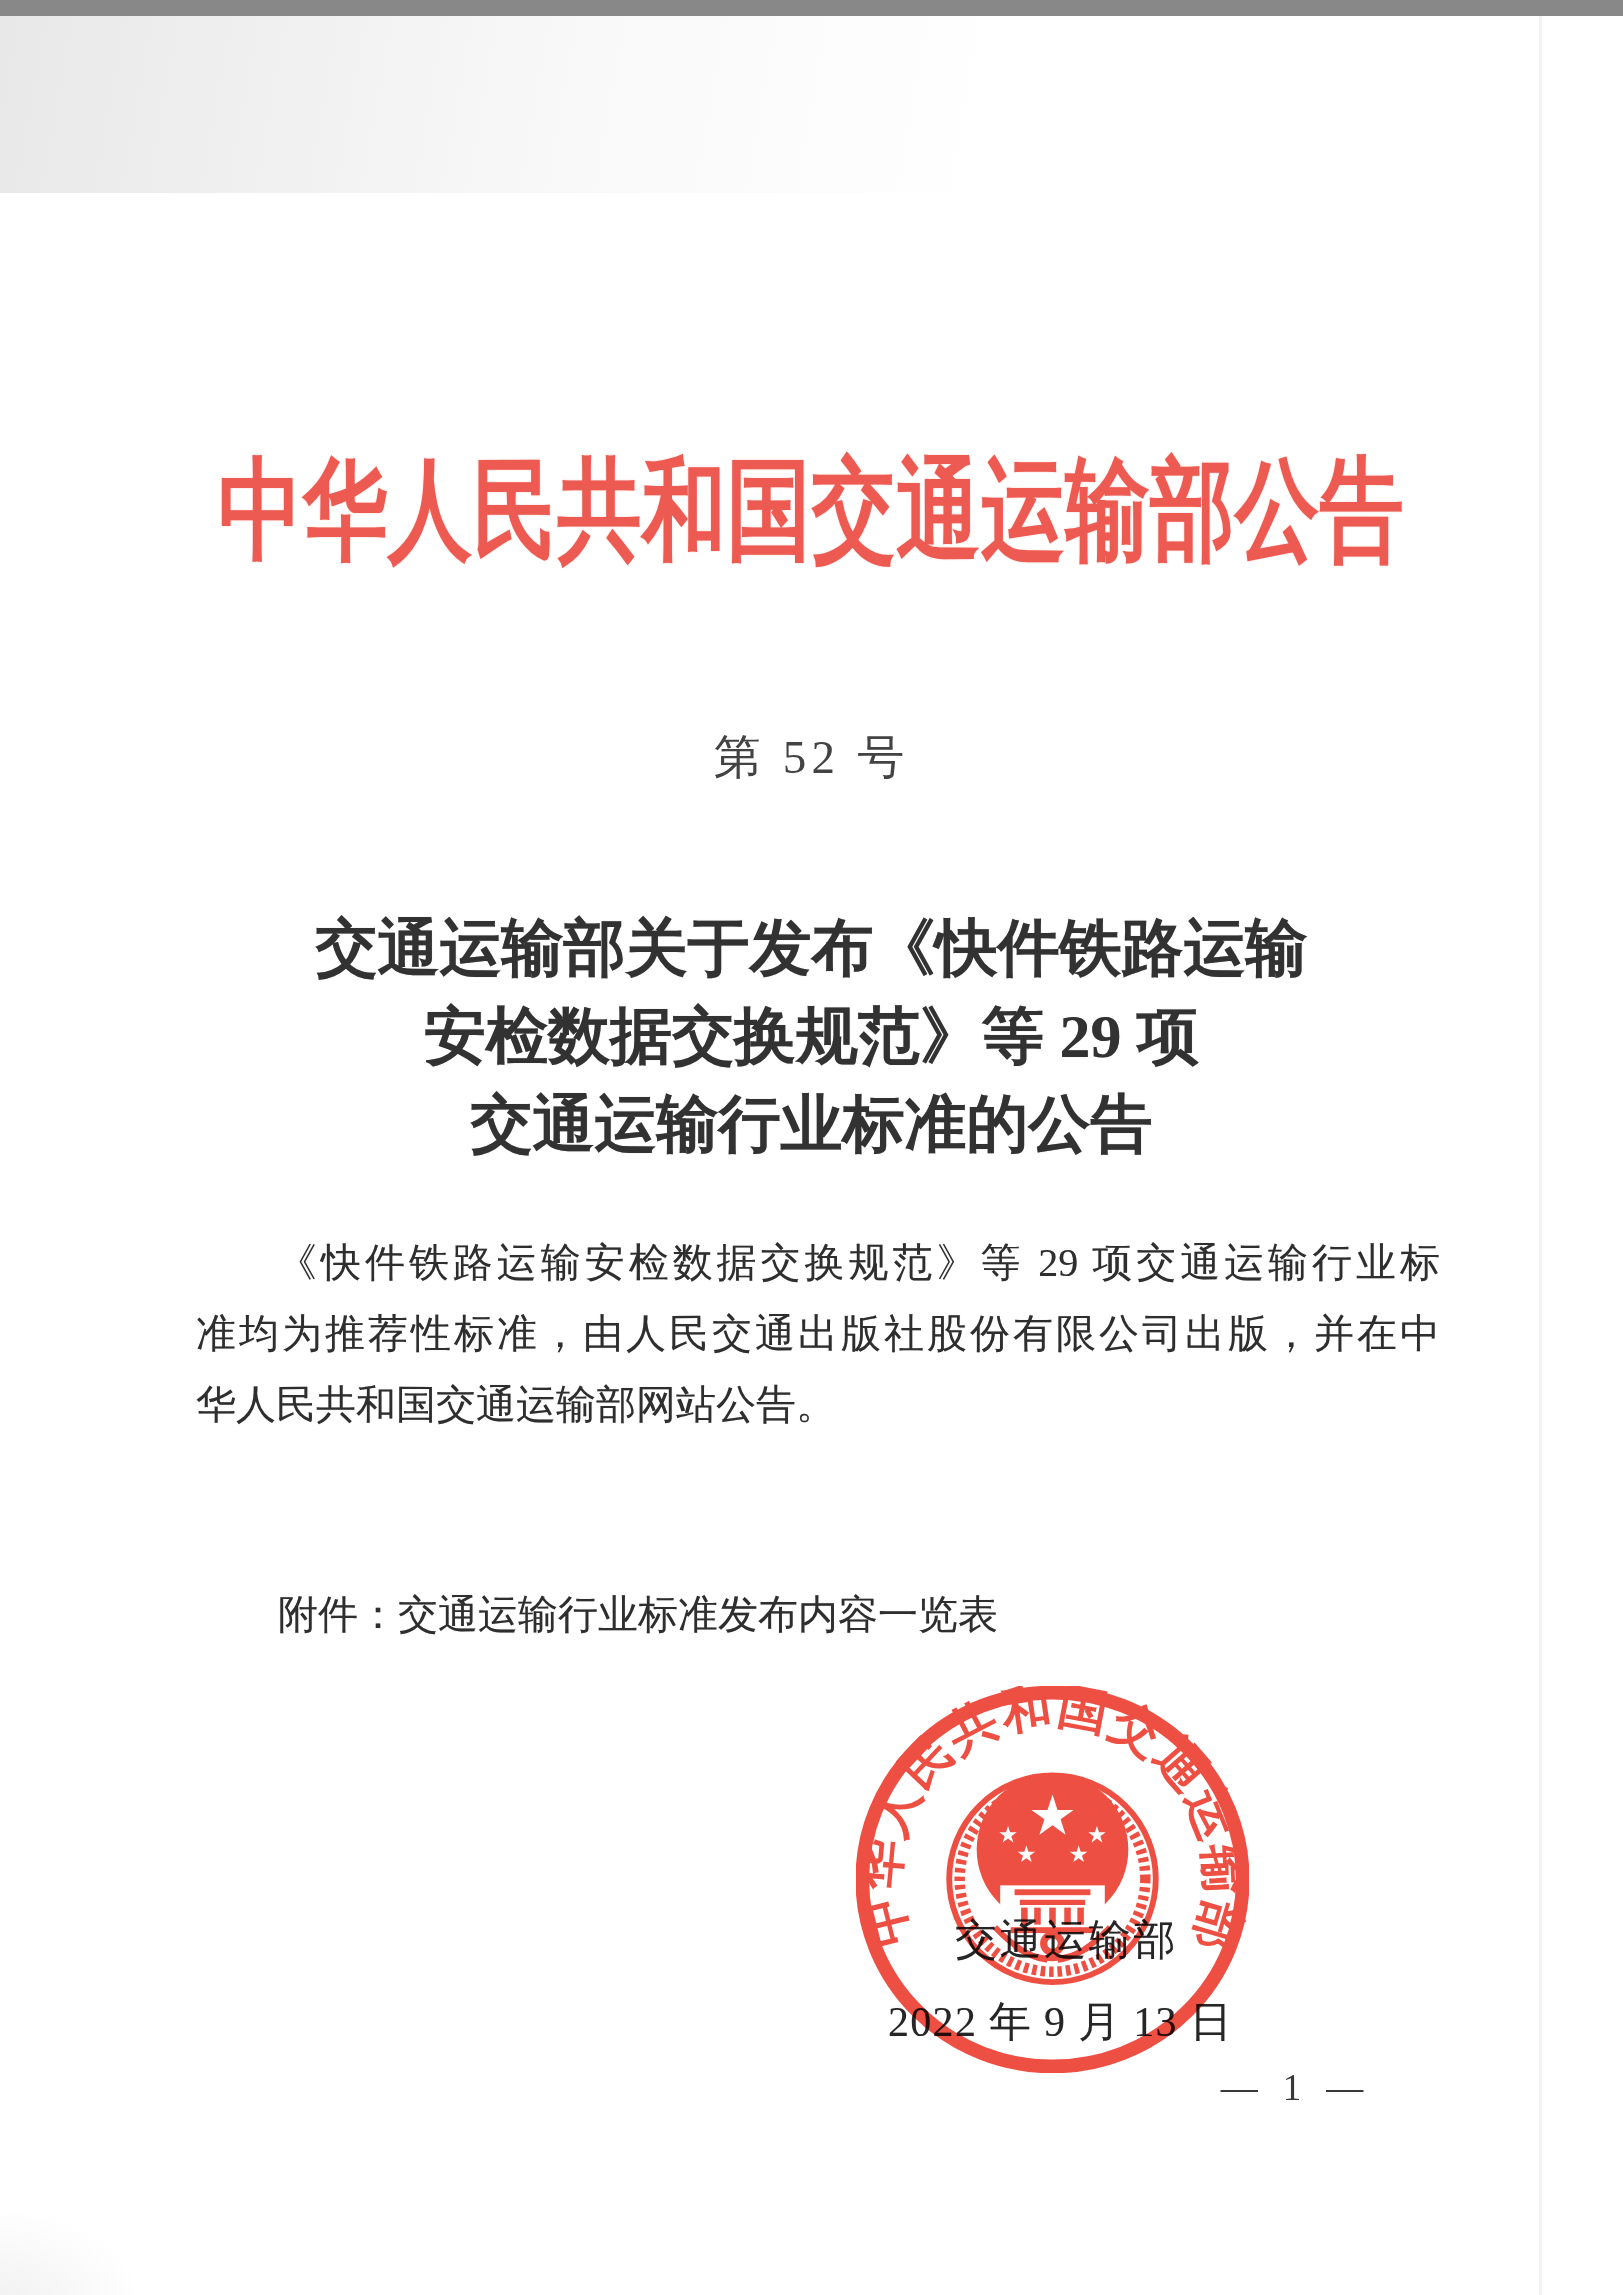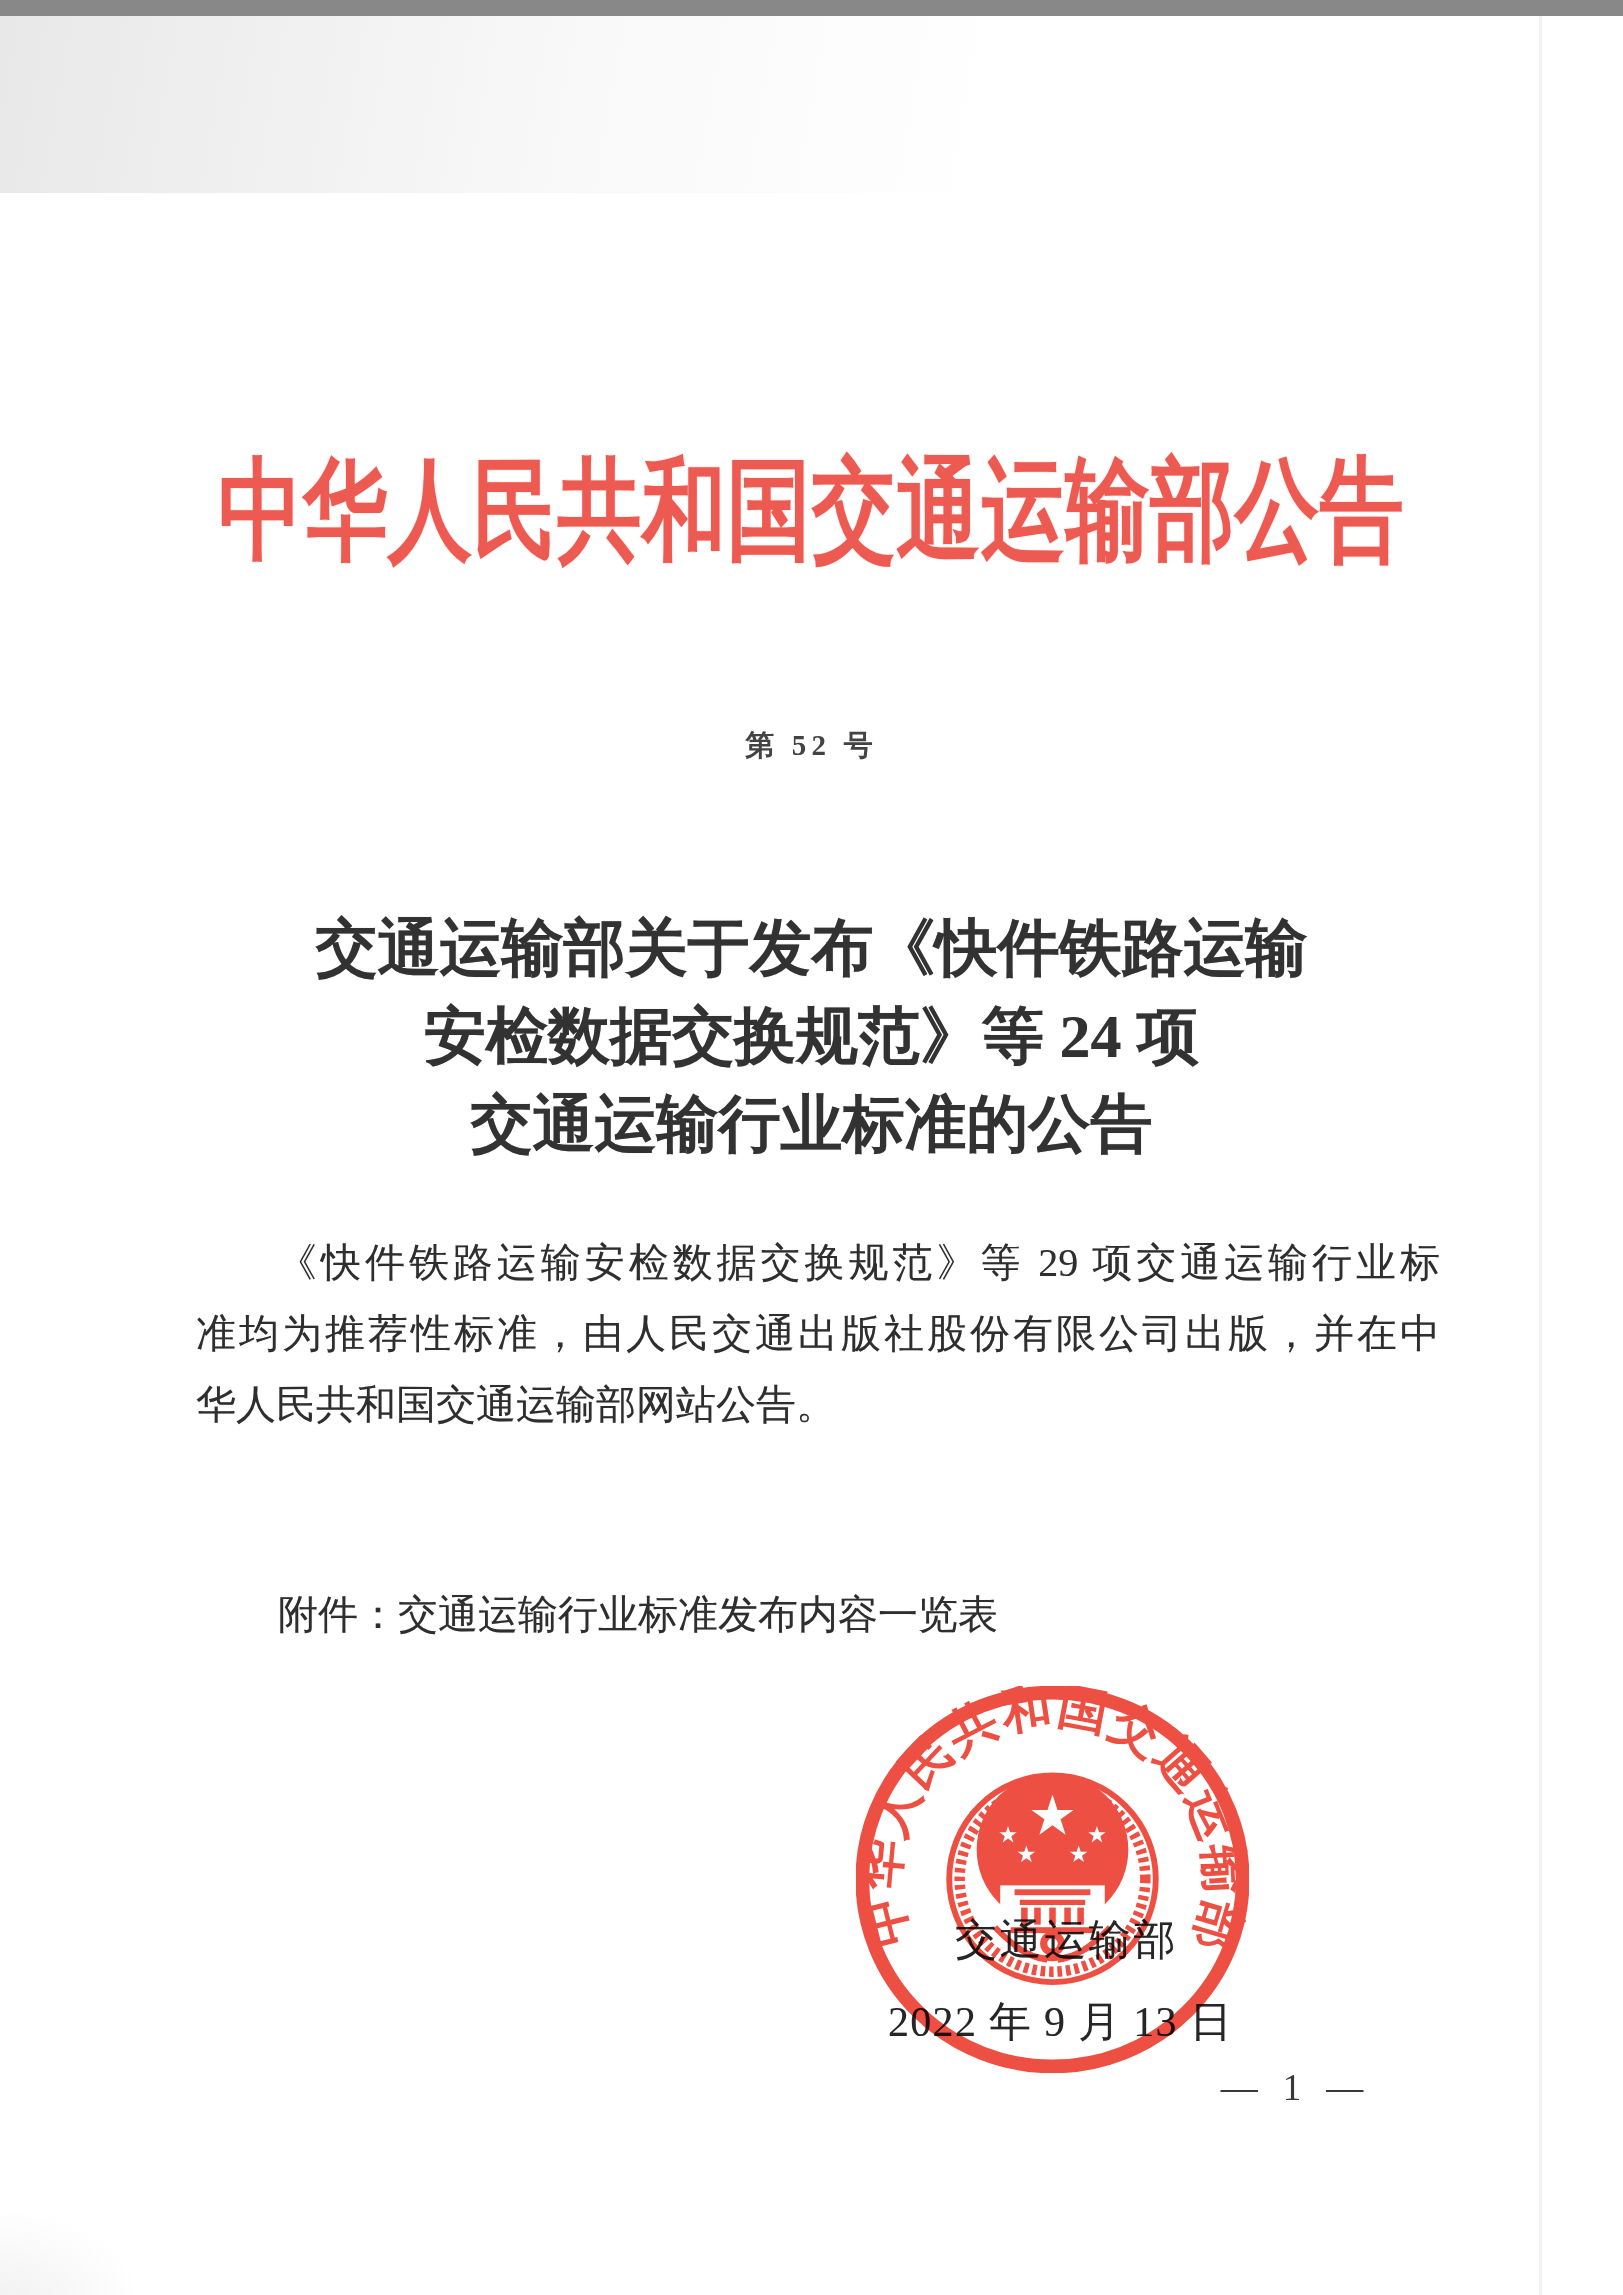--- a/index.html
+++ b/index.html
@@ -60,22 +60,22 @@
     transform-origin: top center;
     text-shadow: 0 0 1.3px rgba(236,90,81,0.45);
   }
 
   .doc-number {
     position: absolute;
     top: 710px;
     left: 0;
     width: 100%;
     text-align: center;
-    font-size: 29px;
-    font-weight: bold;
+    font-size: 47px;
+    font-weight: normal;
     letter-spacing: 5.2px;
     color: #434343;
   }
 
   .headline {
     position: absolute;
     top: 888px;
     left: 0;
     width: 100%;
     text-align: center;
@@ -183,21 +183,21 @@
   <div class="scan-shade-top"></div>
   <div class="scan-shade-corner"></div>
   <div class="scan-edge-right"></div>
 
   <div class="masthead">中华人民共和国交通运输部公告</div>
 
   <div class="doc-number">第 52 号</div>
 
   <div class="headline">
     <div class="h-line">交通运输部关于发布《快件铁路运输</div>
-    <div class="h-line">安检数据交换规范》等 24 项</div>
+    <div class="h-line">安检数据交换规范》等 29 项</div>
     <div class="h-line">交通运输行业标准的公告</div>
   </div>
 
   <div class="body-block">
     <div class="b-line first">《快件铁路运输安检数据交换规范》等 29 项交通运输行业标</div>
     <div class="b-line">准均为推荐性标准，由人民交通出版社股份有限公司出版，并在中</div>
     <div class="b-line last">华人民共和国交通运输部网站公告。</div>
   </div>
 
   <div class="attachment-line">附件：交通运输行业标准发布内容一览表</div>

